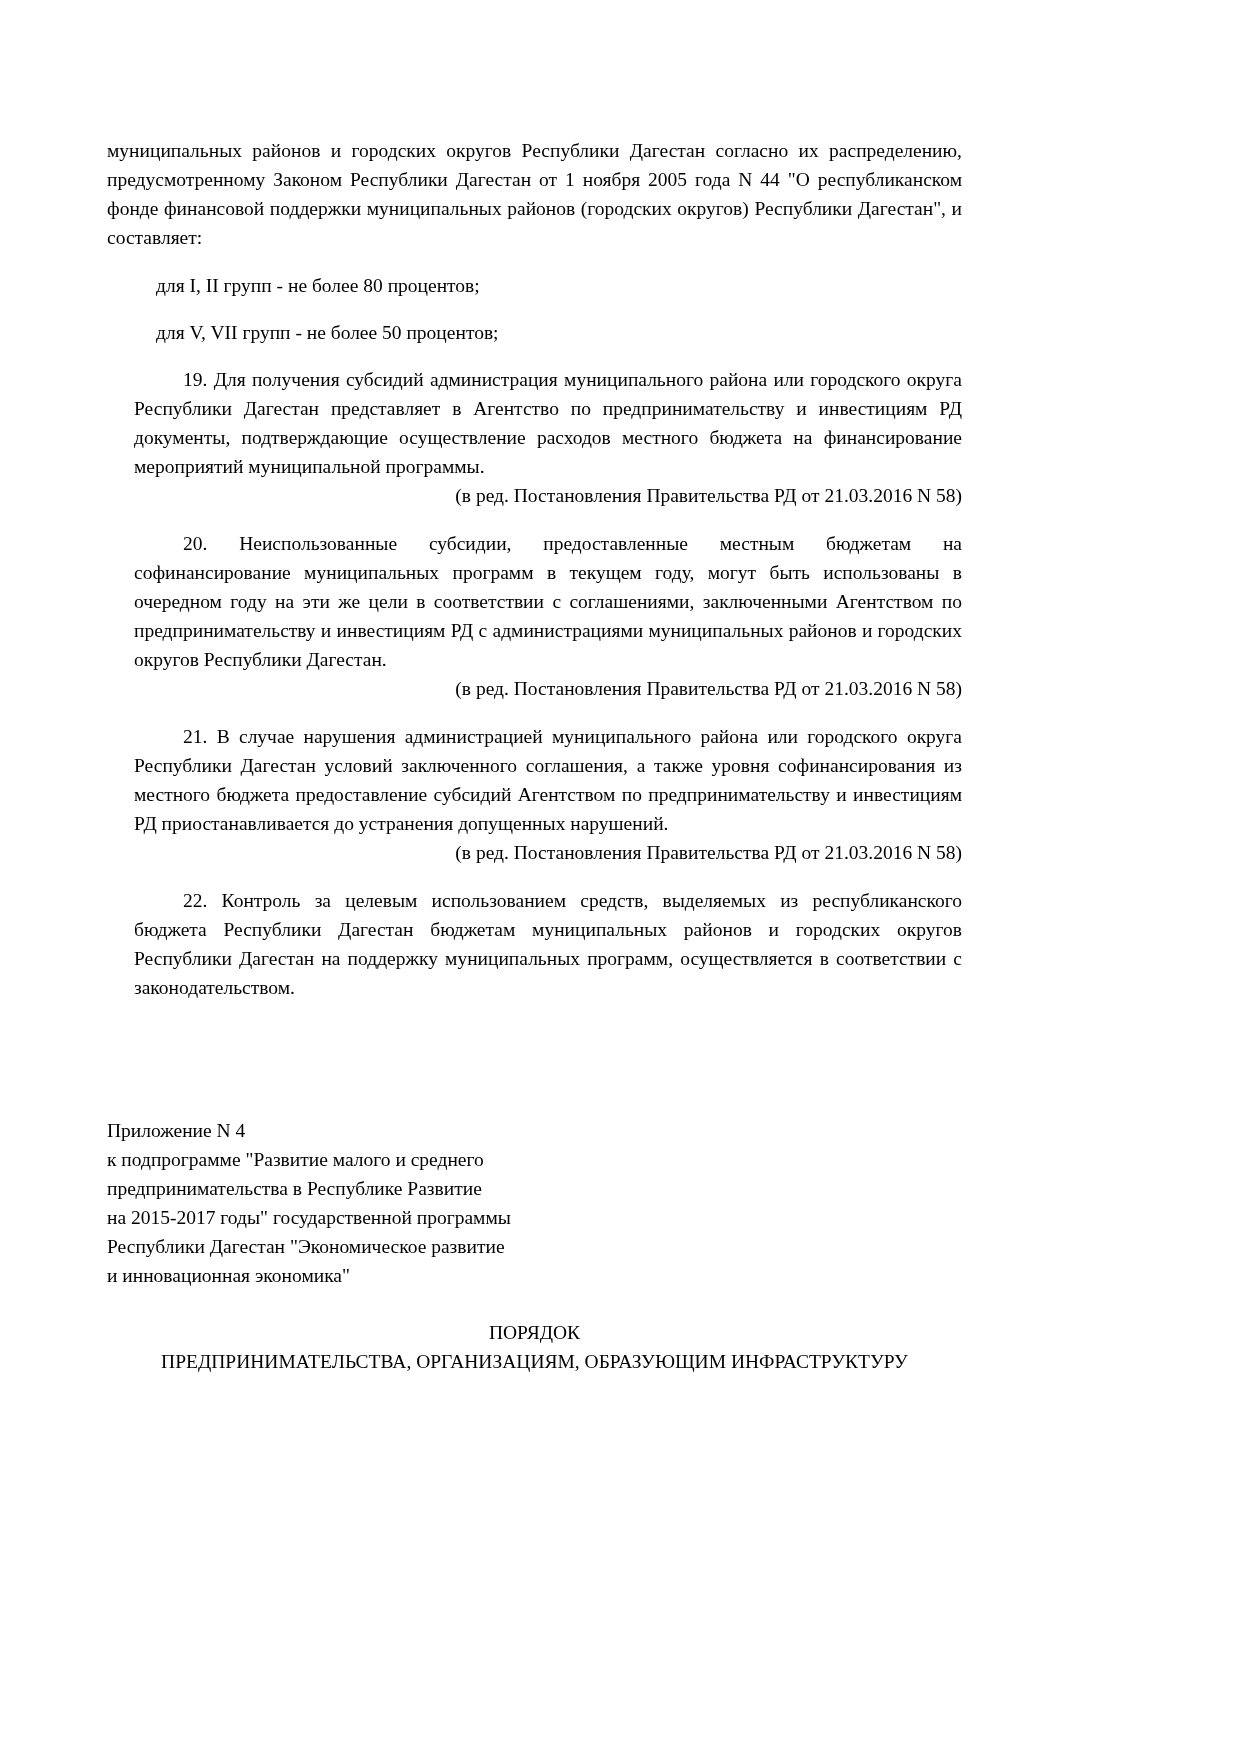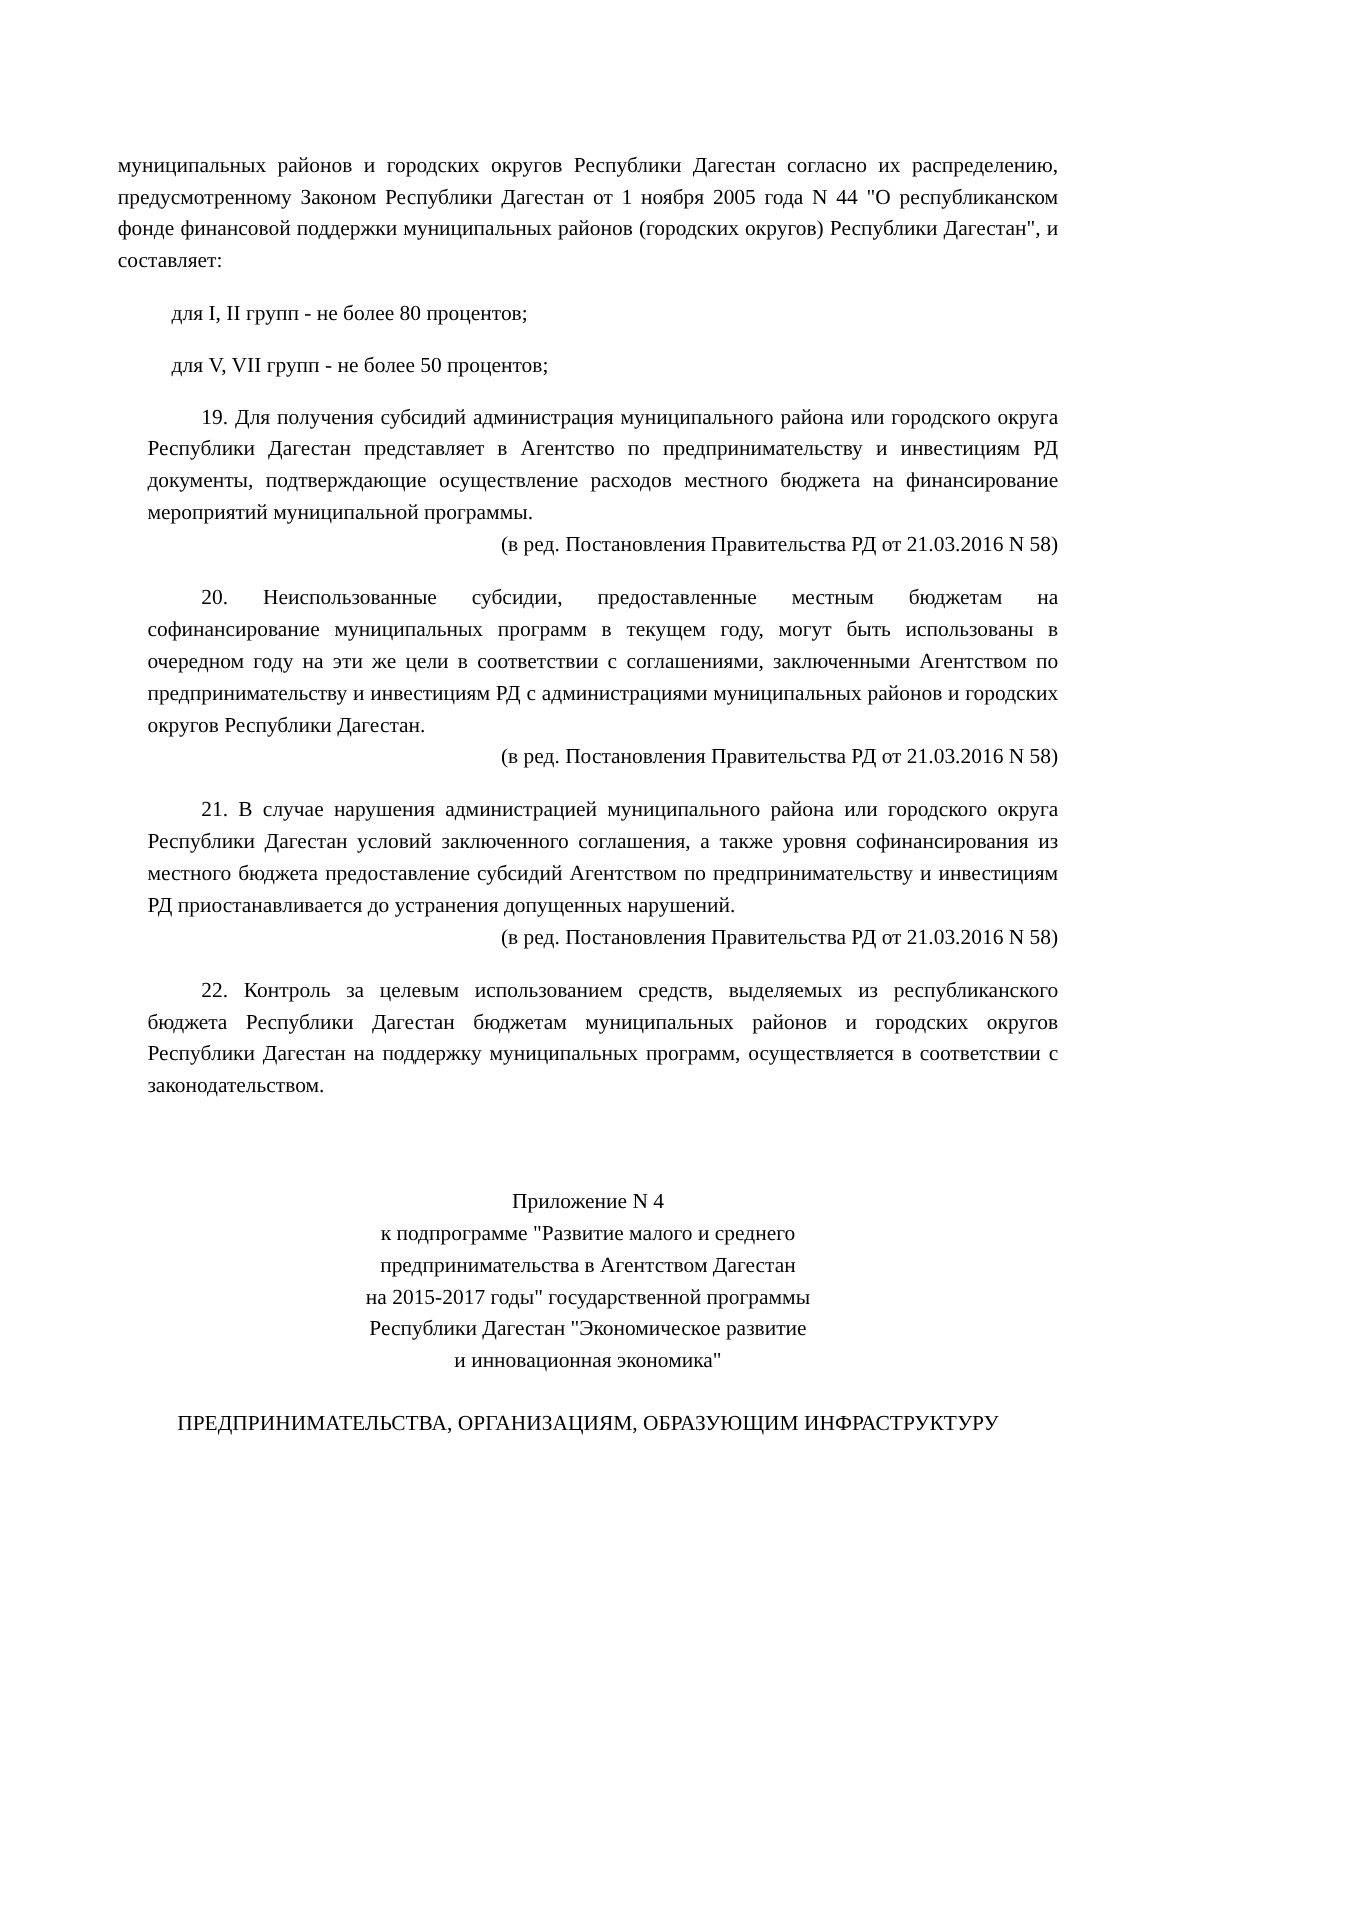--- a/index.html
+++ b/index.html
@@ -40,22 +40,22 @@
     padding-left: 49px;
     margin-bottom: 18px;
   }
   .clause {
     margin-bottom: 19px;
   }
   .amendment {
     text-align: right;
   }
   .annex {
-    margin-top: 76px;
-    text-align: center;
+    margin-top: 114px;
+    text-align: left;
   }
   .heading {
     margin-top: 28px;
     text-align: center;
   }
 </style>
 </head>
 <body>
 
 <div class="page">
@@ -82,23 +82,24 @@
     <p class="amendment">(в ред. Постановления Правительства РД от 21.03.2016 N 58)</p>
   </div>
 
   <div class="clause">
     <p class="justify indent">22. Контроль за целевым использованием средств, выделяемых из республиканского бюджета Республики Дагестан бюджетам муниципальных районов и городских округов Республики Дагестан на поддержку муниципальных программ, осуществляется в соответствии с законодательством.</p>
   </div>
 
   <div class="annex">
     <p>Приложение N 4</p>
     <p>к подпрограмме "Развитие малого и среднего</p>
-    <p>предпринимательства в Агентством Дагестан</p>
+    <p>предпринимательства в Республике Развитие</p>
     <p>на 2015-2017 годы" государственной программы</p>
     <p>Республики Дагестан "Экономическое развитие</p>
     <p>и инновационная экономика"</p>
   </div>
 
   <div class="heading">
+    <p>ПОРЯДОК</p>
     <p>ПРЕДПРИНИМАТЕЛЬСТВА, ОРГАНИЗАЦИЯМ, ОБРАЗУЮЩИМ ИНФРАСТРУКТУРУ</p>
   </div>
 
 </div>
 
 </body></html>

